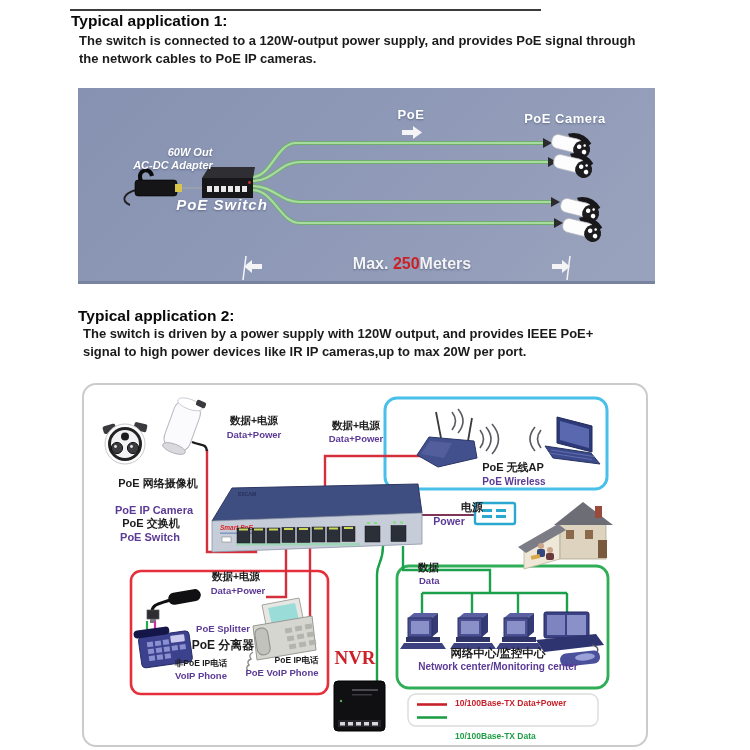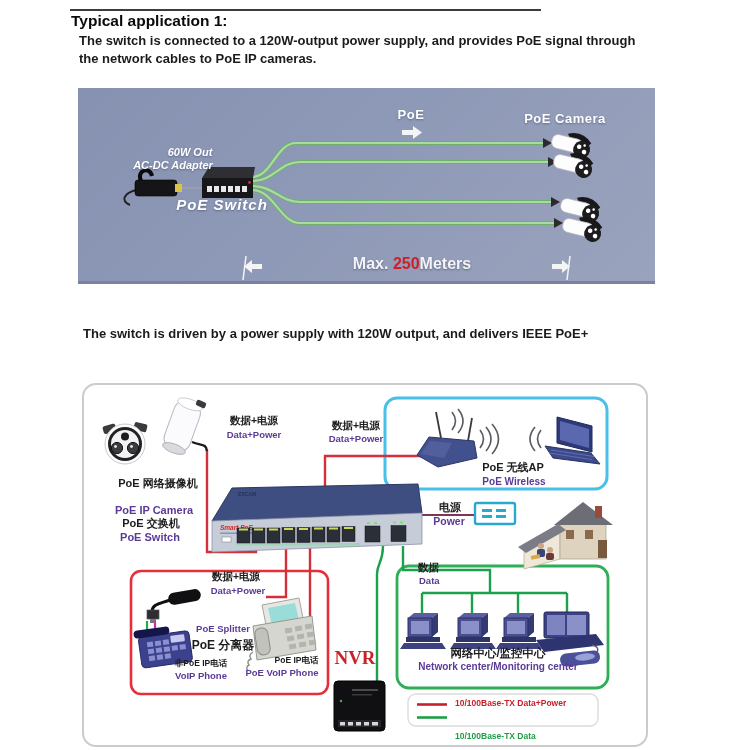--- a/index.html
+++ b/index.html
@@ -135,21 +135,23 @@
     </g>
   </svg>
 
   <div class="lbl w it" style="left:153px;top:147px;font-size:11px;margin-left:37px;">60W Out</div>
   <div class="lbl w it" style="left:150px;top:160px;font-size:11px;margin-left:23px;">AC-DC Adapter</div>
   <div class="lbl w it" style="left:222px;top:197px;font-size:15px;letter-spacing:1px;">PoE Switch</div>
   <div class="lbl w" style="left:411px;top:108px;font-size:13px;letter-spacing:0.5px;">PoE</div>
   <div class="lbl w" style="left:565px;top:112px;font-size:13px;letter-spacing:0.5px;">PoE Camera</div>
   <div class="maxrow" style="left:412px;top:255px;"><span class="w2">Max.</span> <span class="r2">250</span><span class="w2">Meters</span></div>
 
-  <div class="bodytxt" style="left:83px;top:326px;">The switch is driven by a power supply with 120W output, and delivers IEEE PoE+</div>
+  <div class="h" style="left:78px;top:307px;">Typical application 2:</div>
+  <div class="bodytxt" style="left:83px;top:326px;">The switch is driven by a power supply with 120W output, and provides IEEE PoE+</div>
+  <div class="bodytxt" style="left:83px;top:344px;">signal to high power devices like IR IP cameras,up to max 20W per port.</div>
 
   <div class="diag2frame"></div>
   <svg style="left:82px;top:383px;" width="566" height="363" viewBox="82 383 566 363">
 
     <rect x="385" y="398" width="222" height="91" rx="12" fill="none" stroke="#49c0ea" stroke-width="3"></rect>
     <rect x="131" y="571" width="197" height="123" rx="10" fill="none" stroke="#e5303c" stroke-width="2.6"></rect>
     <rect x="397" y="566" width="211" height="122" rx="12" fill="none" stroke="#2fae57" stroke-width="2.8"></rect>
 
     <g stroke="#d4303c" stroke-width="2.4" fill="none">
       <path d="M207,450 L207,552 L256,552 L256,546"></path>
@@ -394,21 +396,21 @@
   <div class="lbl cn" style="left:254px;top:415px;font-size:10.5px;">数据+电源</div>
   <div class="lbl pp" style="left:254px;top:430px;font-size:9.5px;">Data+Power</div>
   <div class="lbl cn" style="left:356px;top:420px;font-size:10.5px;">数据+电源</div>
   <div class="lbl pp" style="left:356px;top:434px;font-size:9.5px;">Data+Power</div>
   <div class="lbl cn" style="left:158px;top:478px;font-size:11px;">PoE 网络摄像机</div>
   <div class="lbl pp" style="left:154px;top:505px;font-size:11px;">PoE IP Camera</div>
   <div class="lbl cn" style="left:151px;top:518px;font-size:11px;">PoE 交换机</div>
   <div class="lbl pp" style="left:150px;top:532px;font-size:11px;">PoE Switch</div>
   <div class="lbl cn" style="left:513px;top:462px;font-size:11px;">PoE 无线AP</div>
   <div class="lbl pp" style="left:514px;top:477px;font-size:10px;">PoE Wireless</div>
-  <div class="lbl cn" style="left:450px;top:502px;font-size:11px;">电源</div>
+  <div class="lbl cn" style="left:472px;top:502px;font-size:11px;">电源</div>
   <div class="lbl pp" style="left:449px;top:516px;font-size:10.5px;">Power</div>
   <div class="lbl cn" style="left:236px;top:571px;font-size:10.5px;">数据+电源</div>
   <div class="lbl pp" style="left:238px;top:586px;font-size:9.5px;">Data+Power</div>
   <div class="lbl cn" style="left:223px;top:639px;font-size:12px;">PoE 分离器</div>
   <div class="lbl pp" style="left:223px;top:624px;font-size:9.5px;">PoE  Splitter</div>
   <div class="lbl cn" style="left:201px;top:659px;font-size:8.5px;">非PoE IP电话</div>
   <div class="lbl pp" style="left:201px;top:671px;font-size:9.5px;">VoIP Phone</div>
   <div class="lbl cn" style="left:281px;top:656px;font-size:8.5px;padding-left:31px;">PoE IP电话</div>
   <div class="lbl pp" style="left:282px;top:668px;font-size:9.5px;">PoE VoIP Phone</div>
   <div class="lbl nvrtxt" style="left:355px;top:648px;font-size:19px;">NVR</div>

